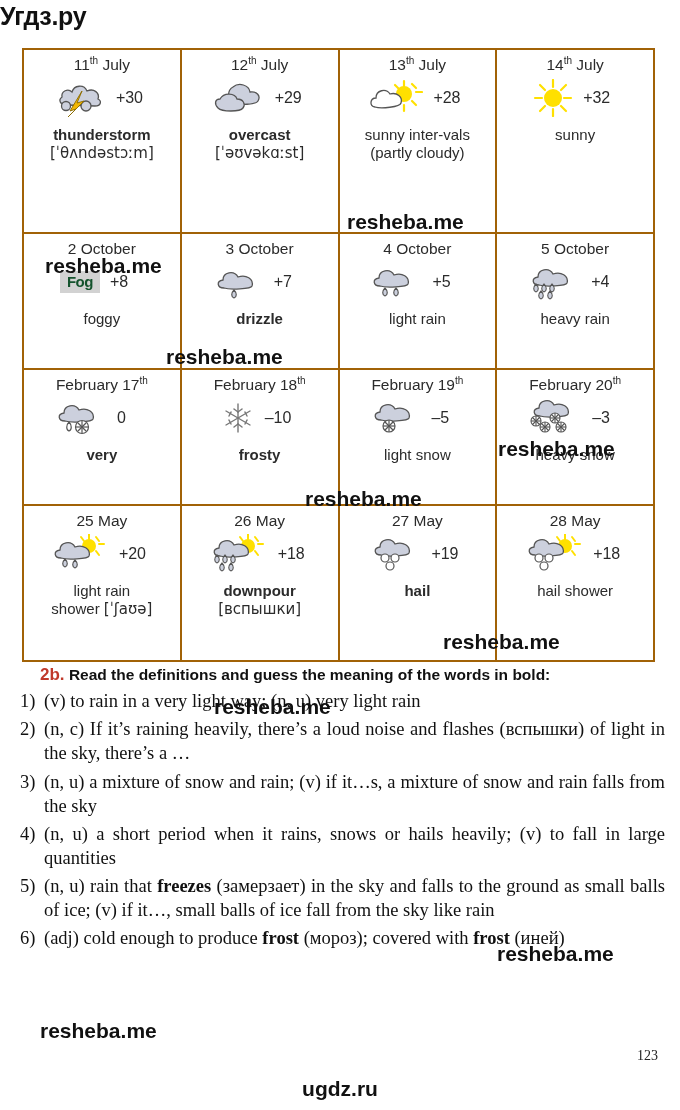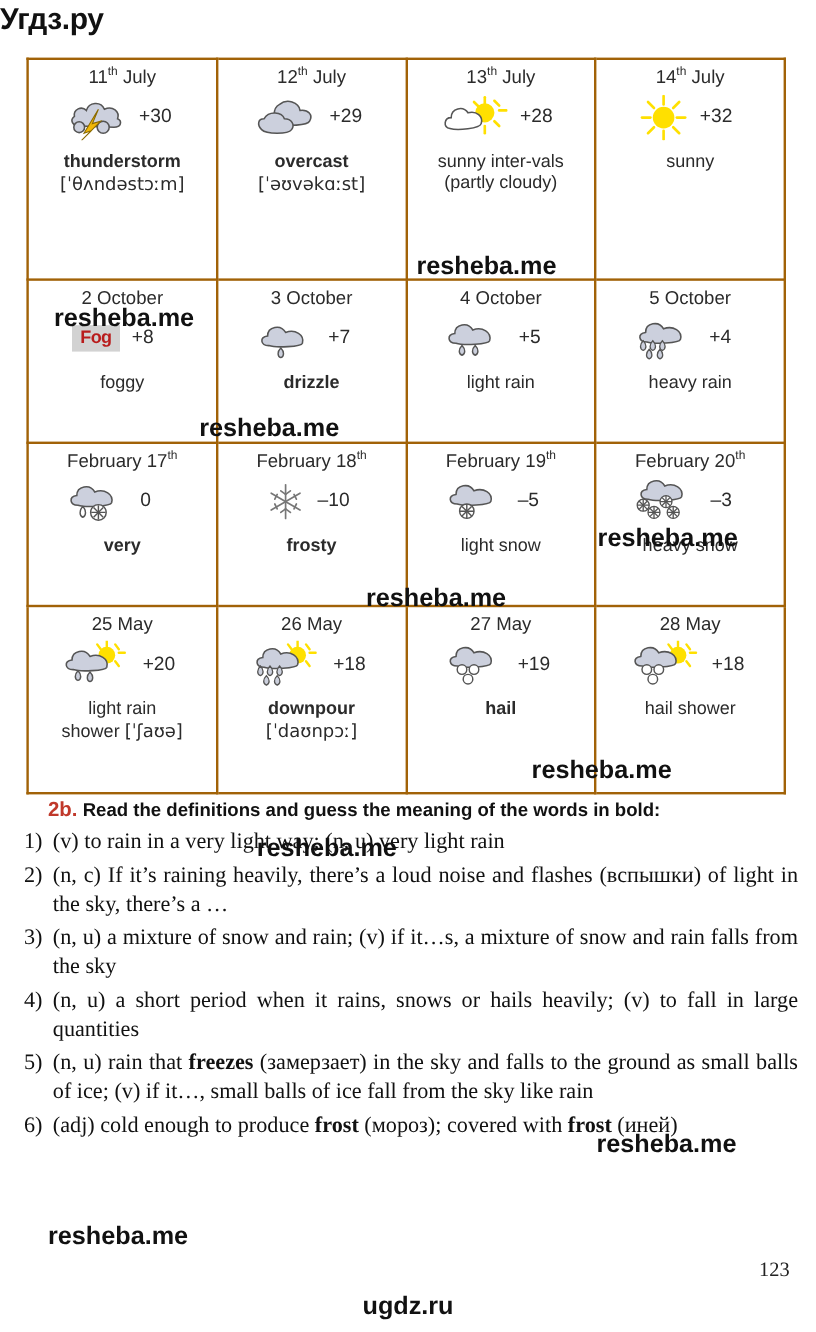--- a/index.html
+++ b/index.html
@@ -90,21 +90,21 @@
   tr.row-1 td { height: 168px; }
   tr.row-2 td { height: 120px; }
   tr.row-3 td { height: 120px; }
   tr.row-4 td { height: 140px; }
 
   
   .icon { display: inline-block; line-height: 0; }
   .fog-badge {
     display: inline-block;
     background: #d2d2d2;
-    color: #b91c1c;
+    color: #14532d;
     font-family: "Liberation Sans", sans-serif;
     font-weight: bold;
     font-size: 15px;
     padding: 3px 7px 4px 7px;
     line-height: 1;
     letter-spacing: -0.5px;
   }
 
   
   .exercise {
@@ -148,21 +148,21 @@
   .ex-text { flex: 1 1 auto; }
   .ex-text.justify { text-align: justify; text-align-last: left; }
   .ex-text b { font-weight: bold; }
 
   
   .page-number {
     position: absolute;
     right: 22px;
     top: 1048px;
     font-family: "Liberation Serif", serif;
-    font-size: 17px;
+    font-size: 14px;
     color: #222;
   }
   .footer-title {
     position: absolute;
     left: 0;
     top: 1077px;
     width: 680px;
     text-align: center;
     font-family: "Liberation Sans", sans-serif;
     font-weight: bold;
@@ -484,21 +484,21 @@
               <path d="M9 21 C12 24 12 28 9 29 C6 28 6 24 9 21 Z" fill="#ccd0dd" stroke="#555" stroke-width="1.1"></path>
               <path d="M17 21 C20 24 20 28 17 29 C14 28 14 24 17 21 Z" fill="#ccd0dd" stroke="#555" stroke-width="1.1"></path>
               <path d="M25 21 C28 24 28 28 25 29 C22 28 22 24 25 21 Z" fill="#ccd0dd" stroke="#555" stroke-width="1.1"></path>
               <path d="M14 29 C17 32 17 36 14 37 C11 36 11 32 14 29 Z" fill="#ccd0dd" stroke="#555" stroke-width="1.1"></path>
               <path d="M23 29 C26 32 26 36 23 37 C20 36 20 32 23 29 Z" fill="#ccd0dd" stroke="#555" stroke-width="1.1"></path>
             </svg>
           </span>
           <span class="wc-temp">+18</span>
         </div>
         <div class="wc-label bold">downpour</div>
-        <div class="wc-ipa">[ˈdaʊnpɔː]</div>
+        <div class="wc-ipa">[вспышки]</div>
       </td>
 
       <td>
         <div class="wc-date"><span></span><span>27</span><sup></sup><span> May</span></div>
         <div class="wc-mid">
           <span class="icon">
             <svg width="52" height="40" viewBox="0 0 52 40">
               <path d="M12 21 C5 21 4 14 11 13 C11 5 22 3 26 10 C34 7 42 12 40 19 C39 22 18 23 12 21 Z" fill="#ccd0dd" stroke="#555" stroke-width="1.3"></path>
               <circle cx="16" cy="24" r="4" fill="#ffffff" stroke="#555" stroke-width="1.2"></circle>
               <circle cx="26" cy="24" r="4" fill="#ffffff" stroke="#555" stroke-width="1.2"></circle>

